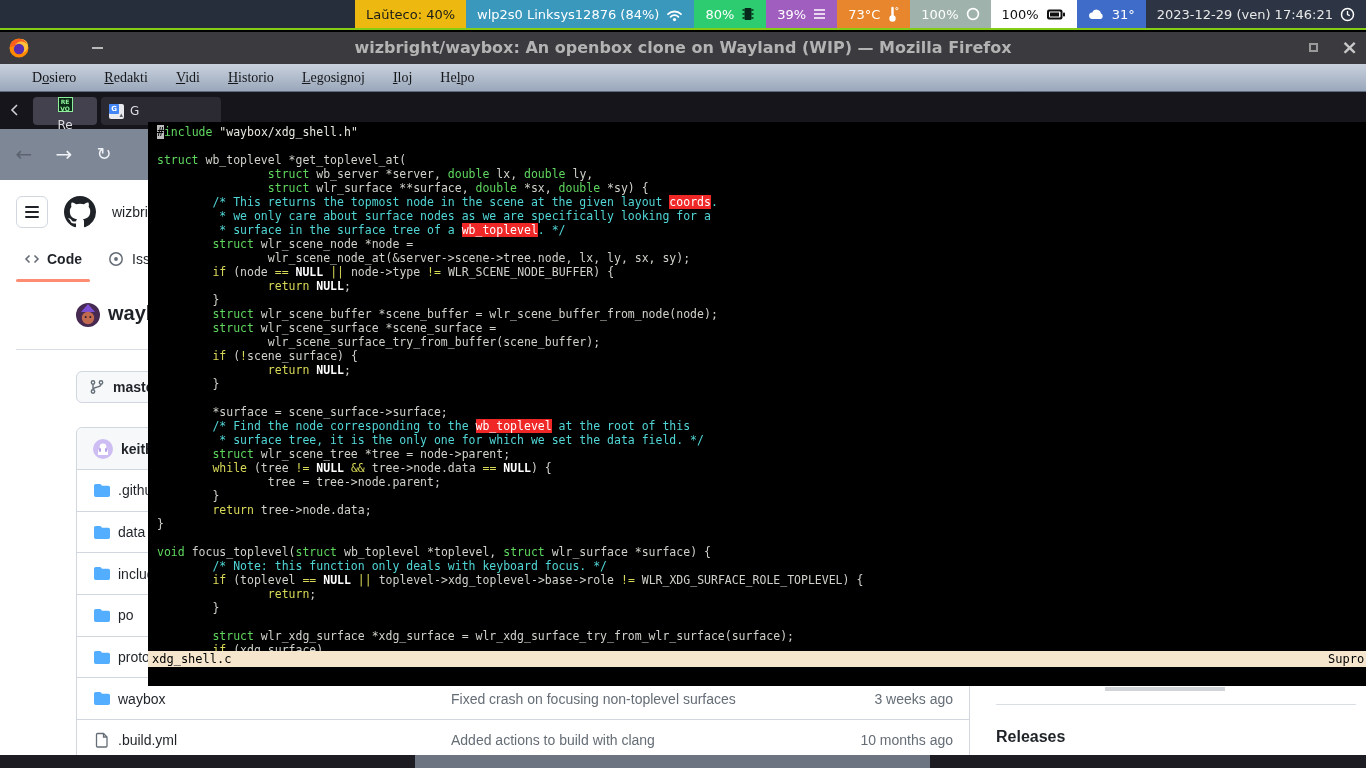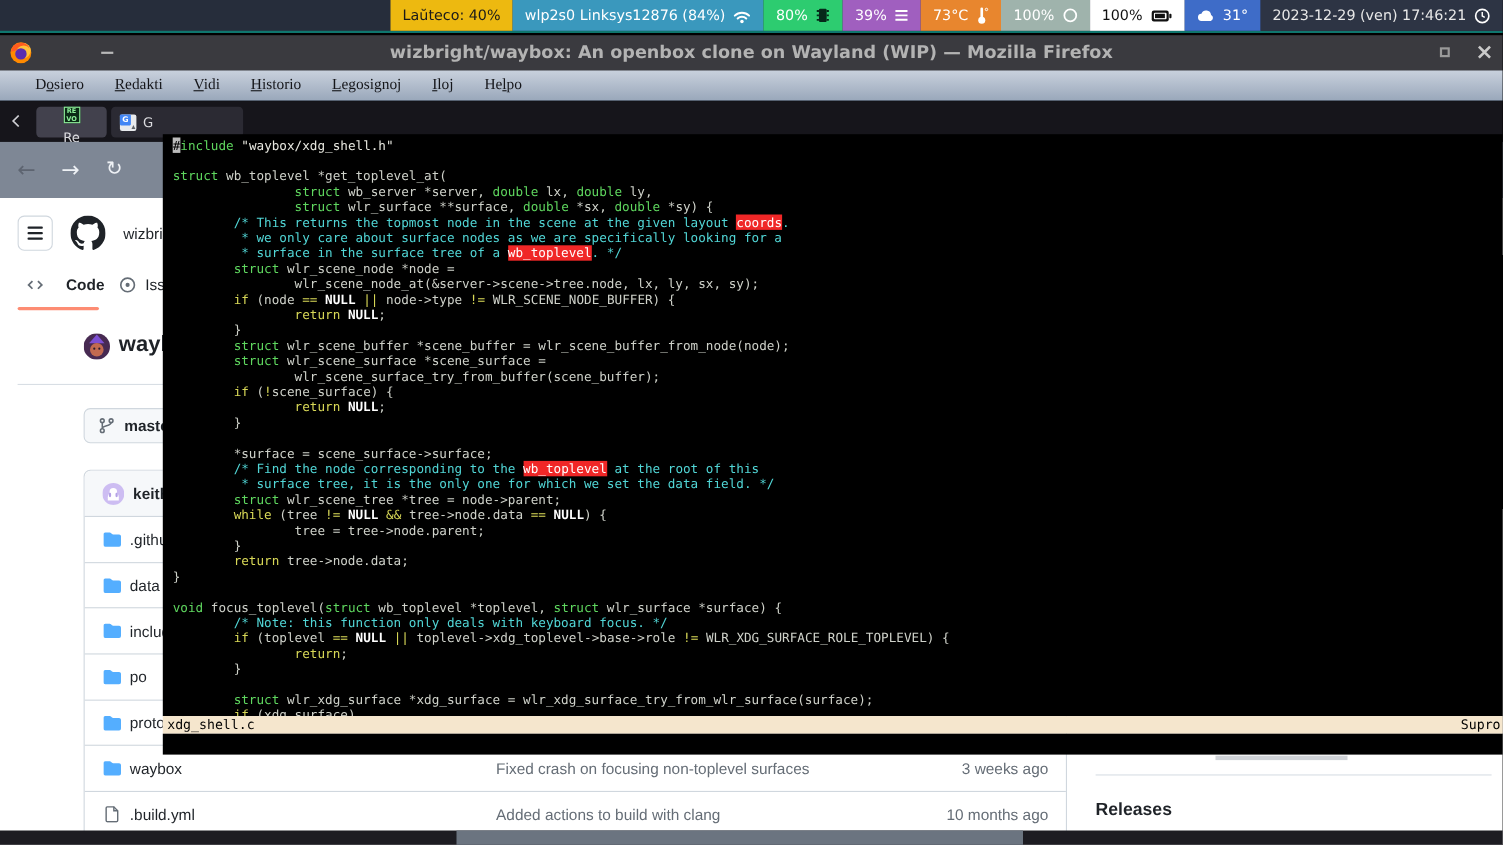--- a/index.html
+++ b/index.html
@@ -1,21 +1,21 @@
 <!DOCTYPE html>
 <html><head>
 <meta charset="utf-8">
 <style>
   * { margin:0; padding:0; box-sizing:border-box; }
   html,body { width:1366px; height:768px; overflow:hidden; background:#000; }
   #screen { position:absolute; width:1366px; height:768px; font-family:"DejaVu Sans",sans-serif; }
 
   
   #statusbar { position:absolute; left:0; top:0; width:1366px; height:30px;
-    background:#262d3b; border-bottom:2px solid #0f766e;
+    background:#262d3b; border-bottom:2px solid #84cc16;
     display:flex; justify-content:flex-end; align-items:stretch; }
   .seg { display:flex; align-items:center; gap:7px; padding:0 11px; font-size:13px; white-space:nowrap; }
   .seg svg { display:block; }
 
   
   #titlebar { position:absolute; left:0; top:32px; width:1366px; height:32px; background:#3a3a3f; }
   #ff-logo { position:absolute; left:9px; top:6px; width:20px; height:20px; }
   #win-min { position:absolute; left:92px; top:15px; width:11px; height:2px; background:#b9b9b9; }
   #win-title { position:absolute; left:0; right:0; top:6px; text-align:center;
     font-size:16px; font-weight:bold; color:#b3b3b3; }
@@ -53,21 +53,21 @@
 
   
   #page { position:absolute; left:0; top:180px; width:1366px; height:588px; background:#fff;
     font-family:"Liberation Sans",sans-serif; color:#1f2328; }
   #gh-hamburger { position:absolute; left:16px; top:16px; width:32px; height:32px;
     border:1px solid #d0d7de; border-radius:6px; display:flex; flex-direction:column;
     justify-content:center; align-items:center; gap:3px; }
   #gh-hamburger span { width:14px; height:2px; background:#1f2328; border-radius:1px; }
   #gh-logo { position:absolute; left:64px; top:16px; }
   #gh-breadcrumb { position:absolute; left:112px; top:24px; font-size:14px; }
-  #tab-code { position:absolute; left:24px; top:71px; display:flex; align-items:center; gap:20px;
+  #tab-code { position:absolute; left:24px; top:71px; display:flex; align-items:center; gap:7px;
     font-size:14px; font-weight:bold; }
   #tab-code-underline { position:absolute; left:16px; top:99px; width:74px; height:3px;
     background:#fd8c73; border-radius:2px; }
   #tab-issues { position:absolute; left:108px; top:71px; display:flex; align-items:center; gap:8px; font-size:14px; }
   #repo-avatar { position:absolute; left:76px; top:123px; width:24px; height:24px; border-radius:50%; overflow:hidden; }
   #repo-title { position:absolute; left:108px; top:122px; font-size:20px; font-weight:600; }
   #repo-divider { position:absolute; left:16px; top:169px; width:940px; height:1px; background:#d8dee4; }
   #branch-btn { position:absolute; left:76px; top:191px; width:150px; height:32px;
     border:1px solid #d0d7de; border-radius:6px; background:#f6f8fa;
     display:flex; align-items:center; gap:8px; padding:0 12px; font-size:14px; font-weight:600; }

